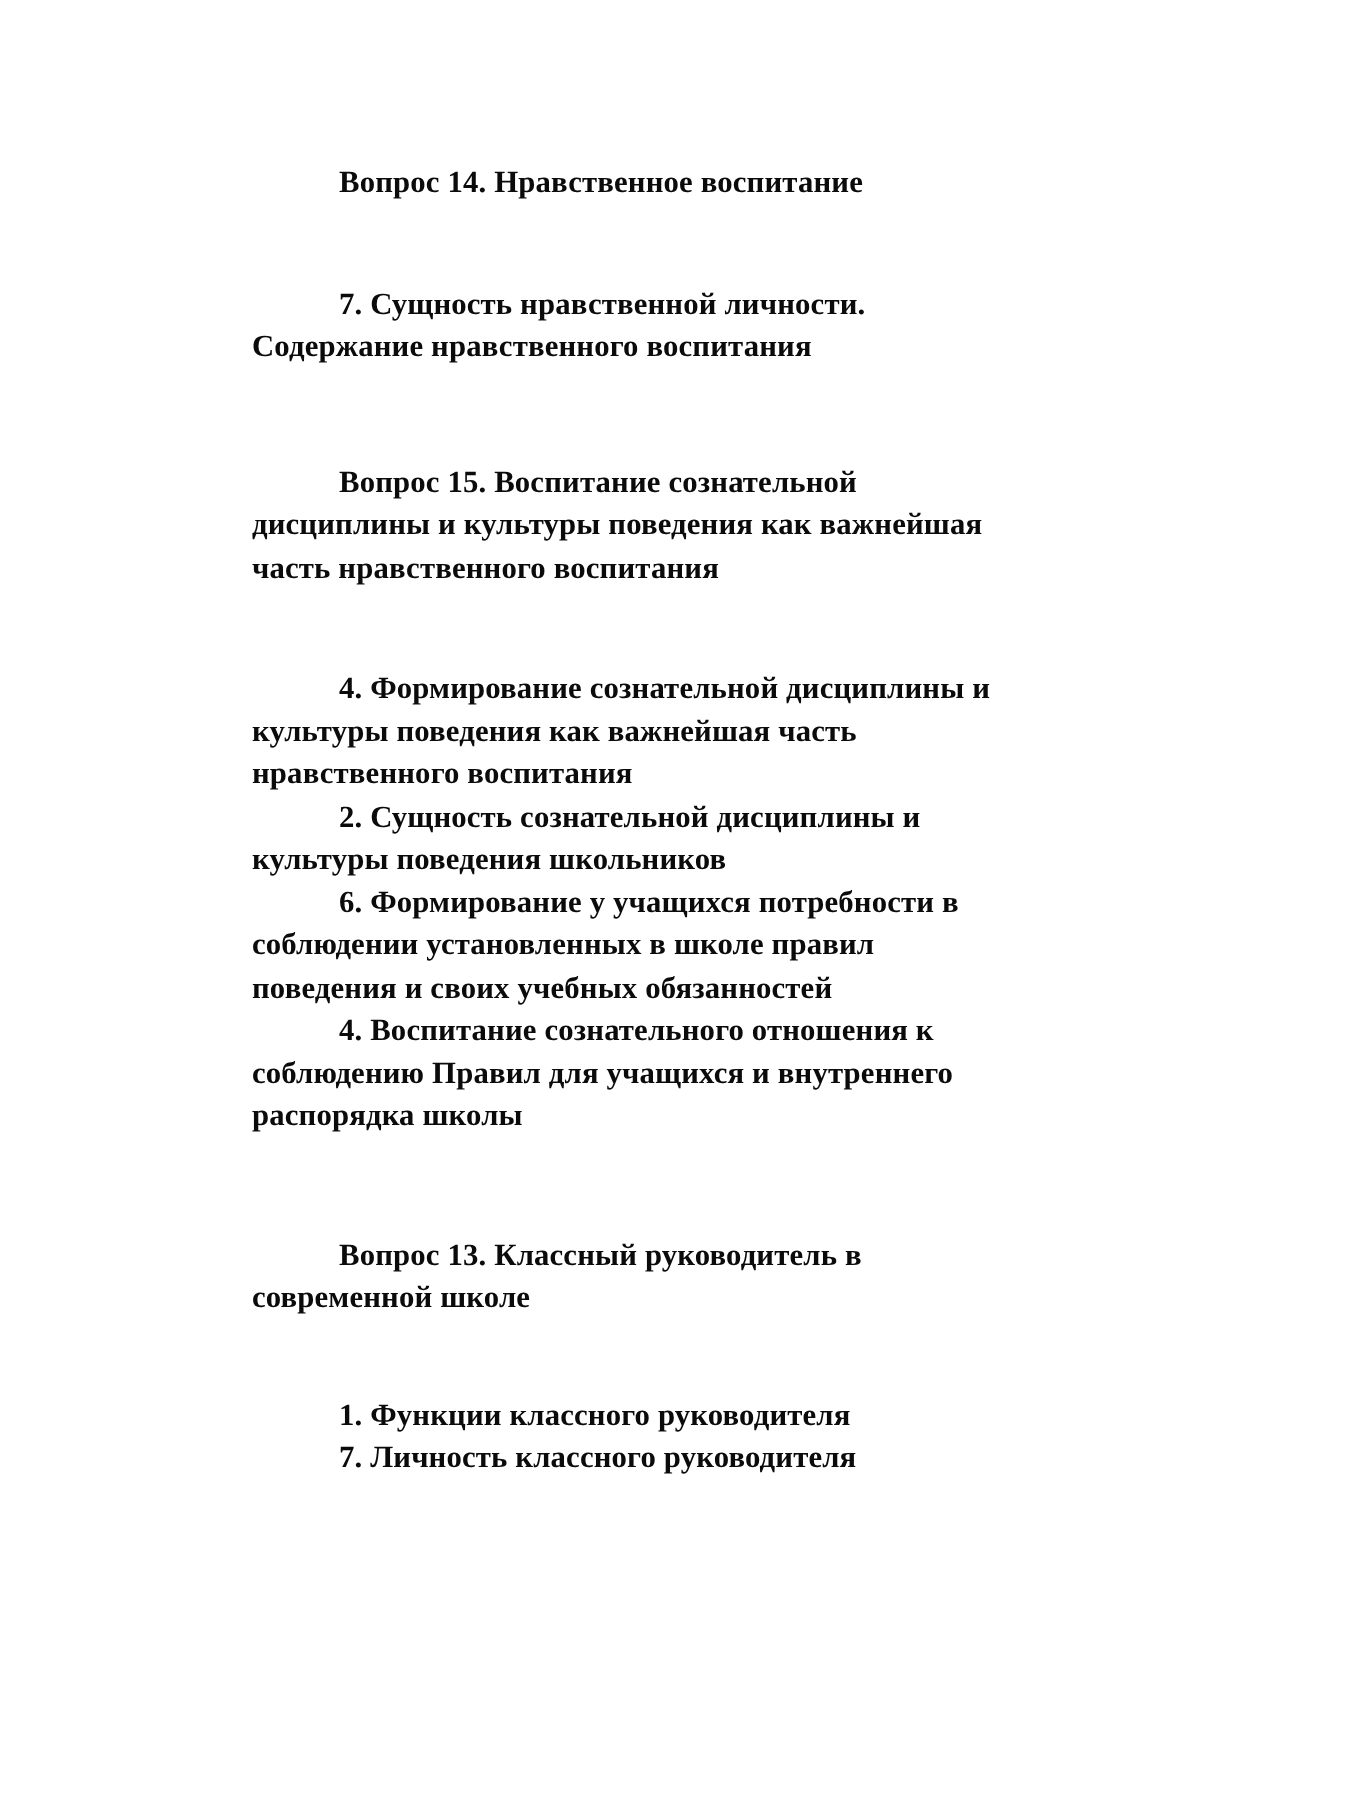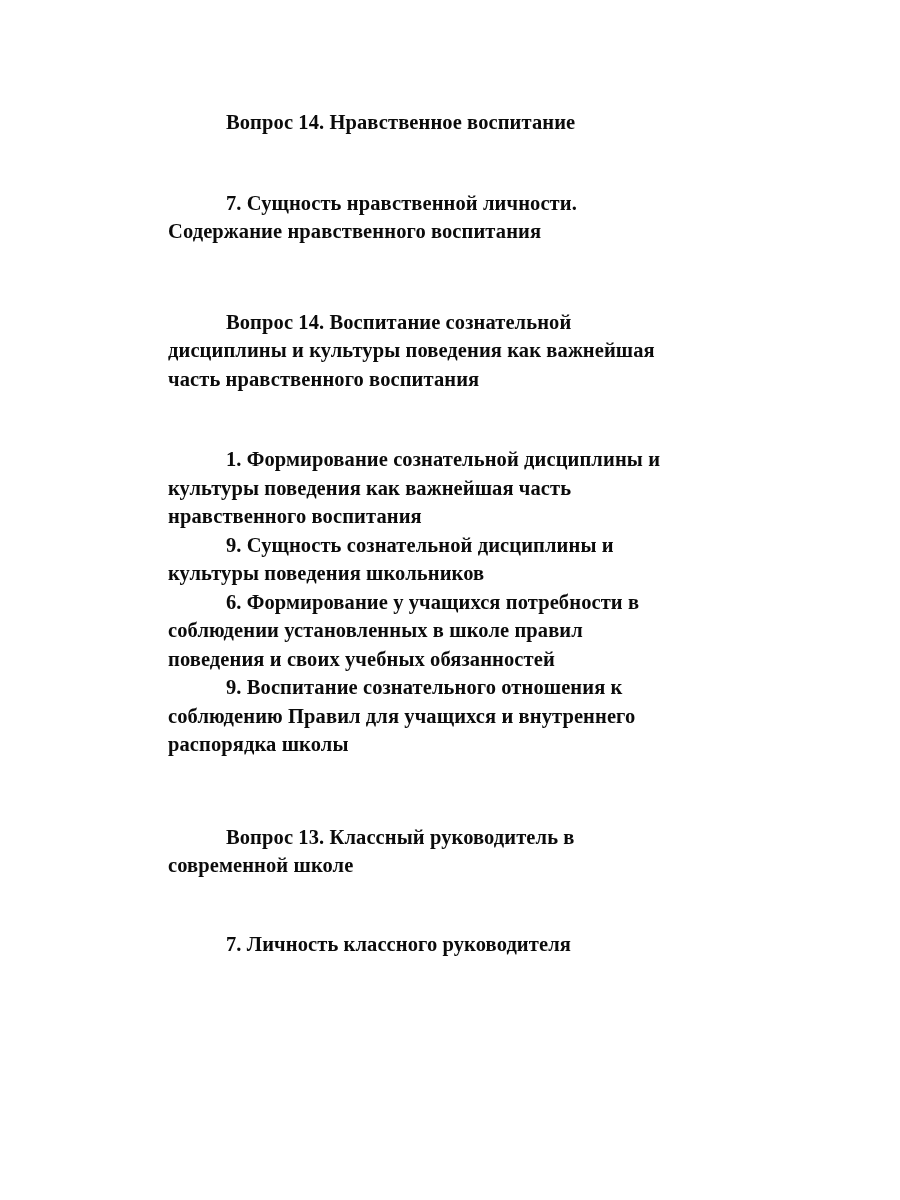--- a/index.html
+++ b/index.html
@@ -59,40 +59,41 @@
     <div class="block">
       <p class="para indent">Вопрос 14. Нравственное воспитание</p>
       <div class="gap-heading-to-list"></div>
       <p class="para indent">7. Сущность нравственной личности.
 Содержание нравственного воспитания</p>
     </div>
 
     <div class="gap-section"></div>
 
     <div class="block">
-      <p class="para indent">Вопрос 14. Воспитание сознательной
+      <p class="para indent">Вопрос 15. Воспитание сознательной
 дисциплины и культуры поведения как важнейшая
 часть нравственного воспитания</p>
       <div class="gap-heading-to-list"></div>
-      <p class="para indent">1. Формирование сознательной дисциплины и
+      <p class="para indent">4. Формирование сознательной дисциплины и
 культуры поведения как важнейшая часть
 нравственного воспитания</p>
-      <p class="para indent">9. Сущность сознательной дисциплины и
+      <p class="para indent">2. Сущность сознательной дисциплины и
 культуры поведения школьников</p>
       <p class="para indent">6. Формирование у учащихся потребности в
 соблюдении установленных в школе правил
 поведения и своих учебных обязанностей</p>
-      <p class="para indent">9. Воспитание сознательного отношения к
+      <p class="para indent">4. Воспитание сознательного отношения к
 соблюдению Правил для учащихся и внутреннего
 распорядка школы</p>
     </div>
 
     <div class="gap-section-large"></div>
 
     <div class="block">
       <p class="para indent">Вопрос 13. Классный руководитель в
 современной школе</p>
       <div class="gap-heading-small"></div>
+      <p class="para indent">1. Функции классного руководителя</p>
       <p class="para indent">7. Личность классного руководителя</p>
     </div>
 
   </div>
 </div>
 
 </body></html>

